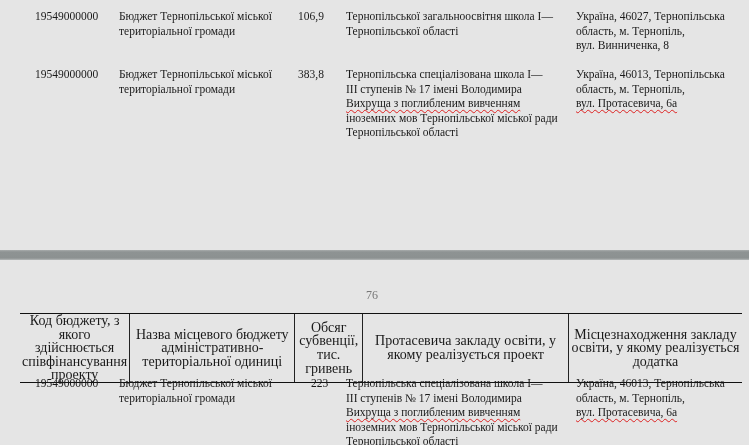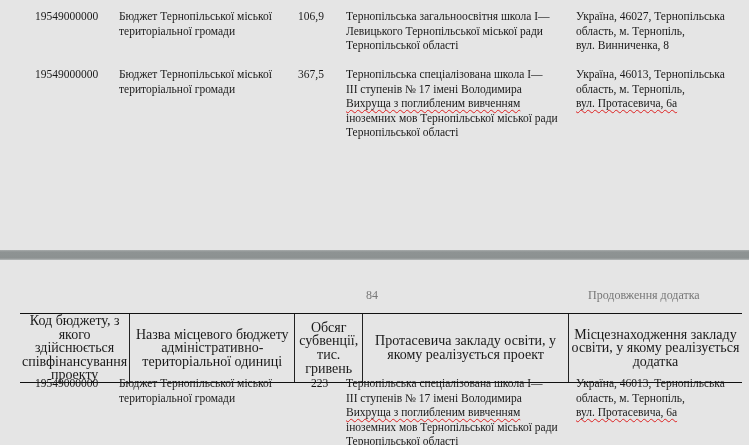--- a/index.html
+++ b/index.html
@@ -27,52 +27,50 @@
 </style>
 </head>
 <body>
 
 <div class="page page-top">
 
   <div class="row c-code" style="top:9px">19549000000</div>
   <div class="row c-name" style="top:9px">Бюджет Тернопільської міської територіальної громади</div>
   <div class="row c-amt" style="top:9px">106,9</div>
   <div class="row c-inst" style="top:9px">
-    <div>Тернопільська загальноосвітня школа I—</div>
-    <div>Левицького Тернопільської міської ради</div>
+    <div>Тернопільської загальноосвітня школа I—</div>
     <div>Тернопільської області</div>
   </div>
   <div class="row c-loc" style="top:9px">
     <div>Україна, 46027, Тернопільська</div>
     <div>область, м. Тернопіль,</div>
     <div>вул. Винниченка, 8</div>
   </div>
 
   <div class="row c-code" style="top:67px">19549000000</div>
   <div class="row c-name" style="top:67px">Бюджет Тернопільської міської територіальної громади</div>
-  <div class="row c-amt" style="top:67px">367,5</div>
+  <div class="row c-amt" style="top:67px">383,8</div>
   <div class="row c-inst" style="top:67px">
     <div>Тернопільська спеціалізована школа I—</div>
     <div>III ступенів № 17 імені Володимира</div>
     <div class="spell">Вихруща з поглибленим вивченням</div>
     <div>іноземних мов Тернопільської міської ради</div>
     <div>Тернопільської області</div>
   </div>
   <div class="row c-loc" style="top:67px">
     <div>Україна, 46013, Тернопільська</div>
     <div>область, м. Тернопіль,</div>
     <div class="spell">вул. Протасевича, 6а</div>
   </div>
 </div>
 
 <div class="sep"></div>
 
 <div class="page page-bottom">
-  <div class="pgnum">84</div>
-  <div class="cont">Продовження додатка</div>
+  <div class="pgnum">76</div>
 
   <table class="hdr">
     <tbody>
         <tr>
       <th style="width:93px">Код бюджету, з якого здійснюється співфінансування проекту</th>
       <th style="width:161px">Назва місцевого бюджету адміністративно-територіальної одиниці</th>
       <th style="width:63px">Обсяг субвенції, тис. гривень</th>
       <th style="width:203px">Протасевича закладу освіти, у якому реалізується проект</th>
       <th style="width:170px">Місцезнаходження закладу освіти, у якому реалізується додатка</th>
     </tr>

